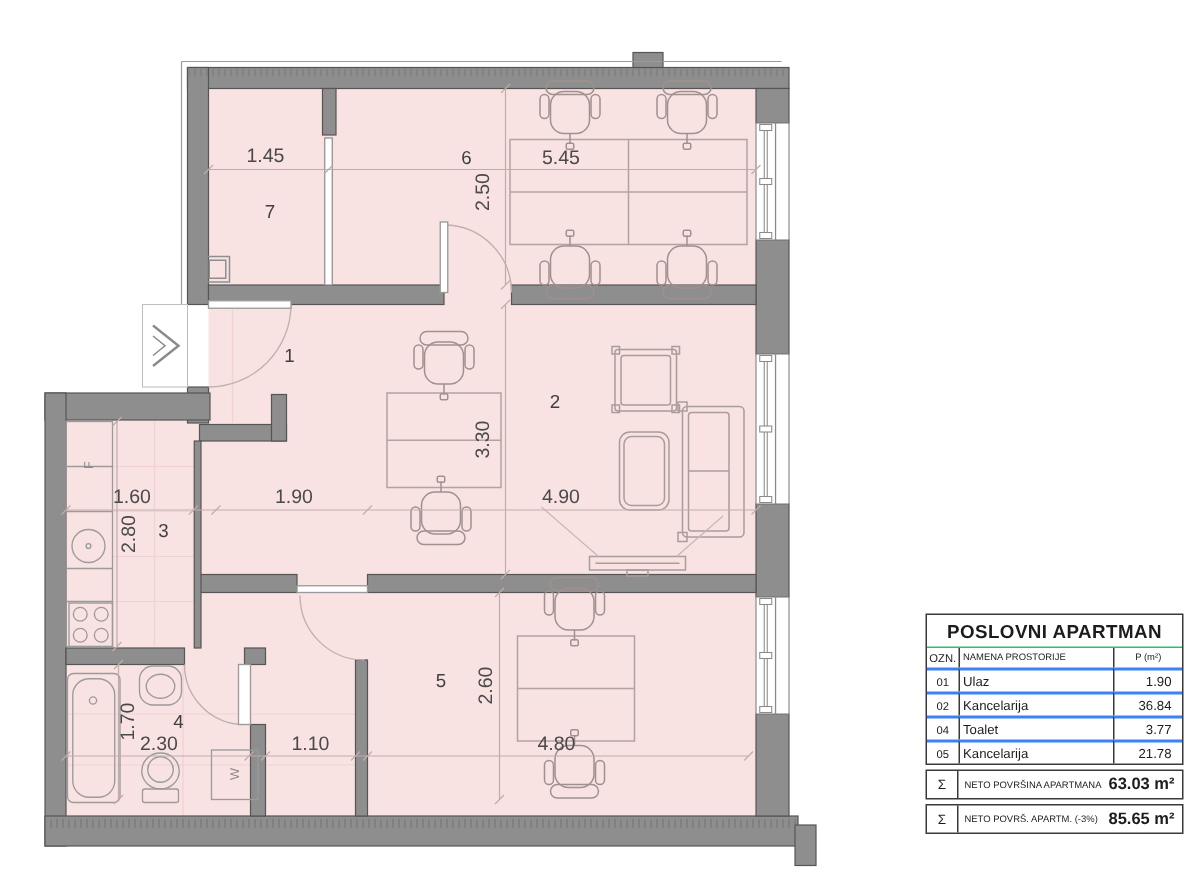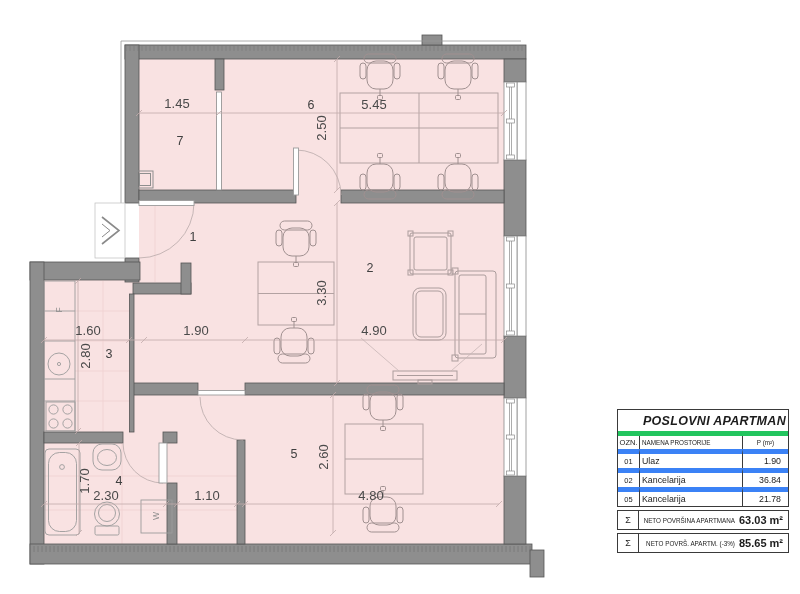--- a/index.html
+++ b/index.html
@@ -7,34 +7,34 @@
   .stage{position:relative;width:800px;height:594px;background:#fff;}
   svg{position:absolute;left:0;top:0;}
   svg text{font-family:"Liberation Sans", sans-serif;fill:#4a4a4a;}
   .dim{font-size:13px;}
   .roomno{font-size:12.5px;fill:#3f3f3f;}
   .fixlbl{font-size:8.5px;fill:#8a8a8a;}
 
   
   .legend{position:absolute;left:617px;top:409px;width:172px;color:#1c1c1c;}
   .lg-box{border:1px solid #3a3a3a;background:#fff;margin-bottom:3px;}
-  .lg-title{font-size:12.5px;font-weight:600;letter-spacing:.3px;text-align:right;
-    padding:4px 2px 3px 2px;border-bottom:5px solid #22c55e;font-style:italic;}
+  .lg-title{font-size:12.5px;font-weight:600;letter-spacing:.3px;text-align:center;
+    padding:4px 2px 3px 2px;border-bottom:1px solid #22c55e;}
   .lg-row{display:grid;grid-template-columns:21px 1fr 46px;align-items:stretch;}
-  .lg-row > div{border-top:5px solid #3b82f6;padding:2px 2px;display:flex;align-items:center;}
+  .lg-row > div{border-top:2px solid #3b82f6;padding:2px 2px;display:flex;align-items:center;}
   .lg-row.first > div{border-top:none;}
   .lg-row > div:nth-child(2){border-left:1px solid #3a3a3a;}
   .lg-row > div:nth-child(3){border-left:1px solid #3a3a3a;justify-content:flex-end;padding-right:7px;}
   .hdr{font-size:6.3px;color:#222;}
   .hdr > div:nth-child(3){justify-content:center !important;padding-right:2px !important;}
   .cell-ozn{font-size:7.5px;justify-content:center !important;}
   .cell-name{font-size:8.8px;}
   .cell-val{font-size:8.8px;}
   .lg-total{display:grid;grid-template-columns:21px 1fr auto;align-items:center;}
-  .lg-total > div{padding:3px 2px;text-align:right;}
+  .lg-total > div{padding:3px 2px;}
   .lg-total .sym{font-size:9px;text-align:center;border-right:1px solid #3a3a3a;align-self:stretch;
     display:flex;align-items:center;justify-content:center;}
   .lg-total .tlabel{font-size:6.3px;padding-left:4px;}
   .lg-total .tval{font-size:11px;font-weight:700;padding-right:5px;white-space:nowrap;}
 </style>
 </head>
 <body>
 
 <div class="stage">
 
@@ -333,20 +333,25 @@
       <div class="cell-ozn">01</div>
       <div class="cell-name">Ulaz</div>
       <div class="cell-val">1.90</div>
     </div>
     <div class="lg-row">
       <div class="cell-ozn">02</div>
       <div class="cell-name">Kancelarija</div>
       <div class="cell-val">36.84</div>
     </div>
     <div class="lg-row">
+      <div class="cell-ozn">04</div>
+      <div class="cell-name">Toalet</div>
+      <div class="cell-val">3.77</div>
+    </div>
+    <div class="lg-row">
       <div class="cell-ozn">05</div>
       <div class="cell-name">Kancelarija</div>
       <div class="cell-val">21.78</div>
     </div>
   </div>
   <div class="lg-box lg-total">
     <div class="sym">Σ</div>
     <div class="tlabel">NETO POVRŠINA APARTMANA</div>
     <div class="tval">63.03 m²</div>
   </div>

